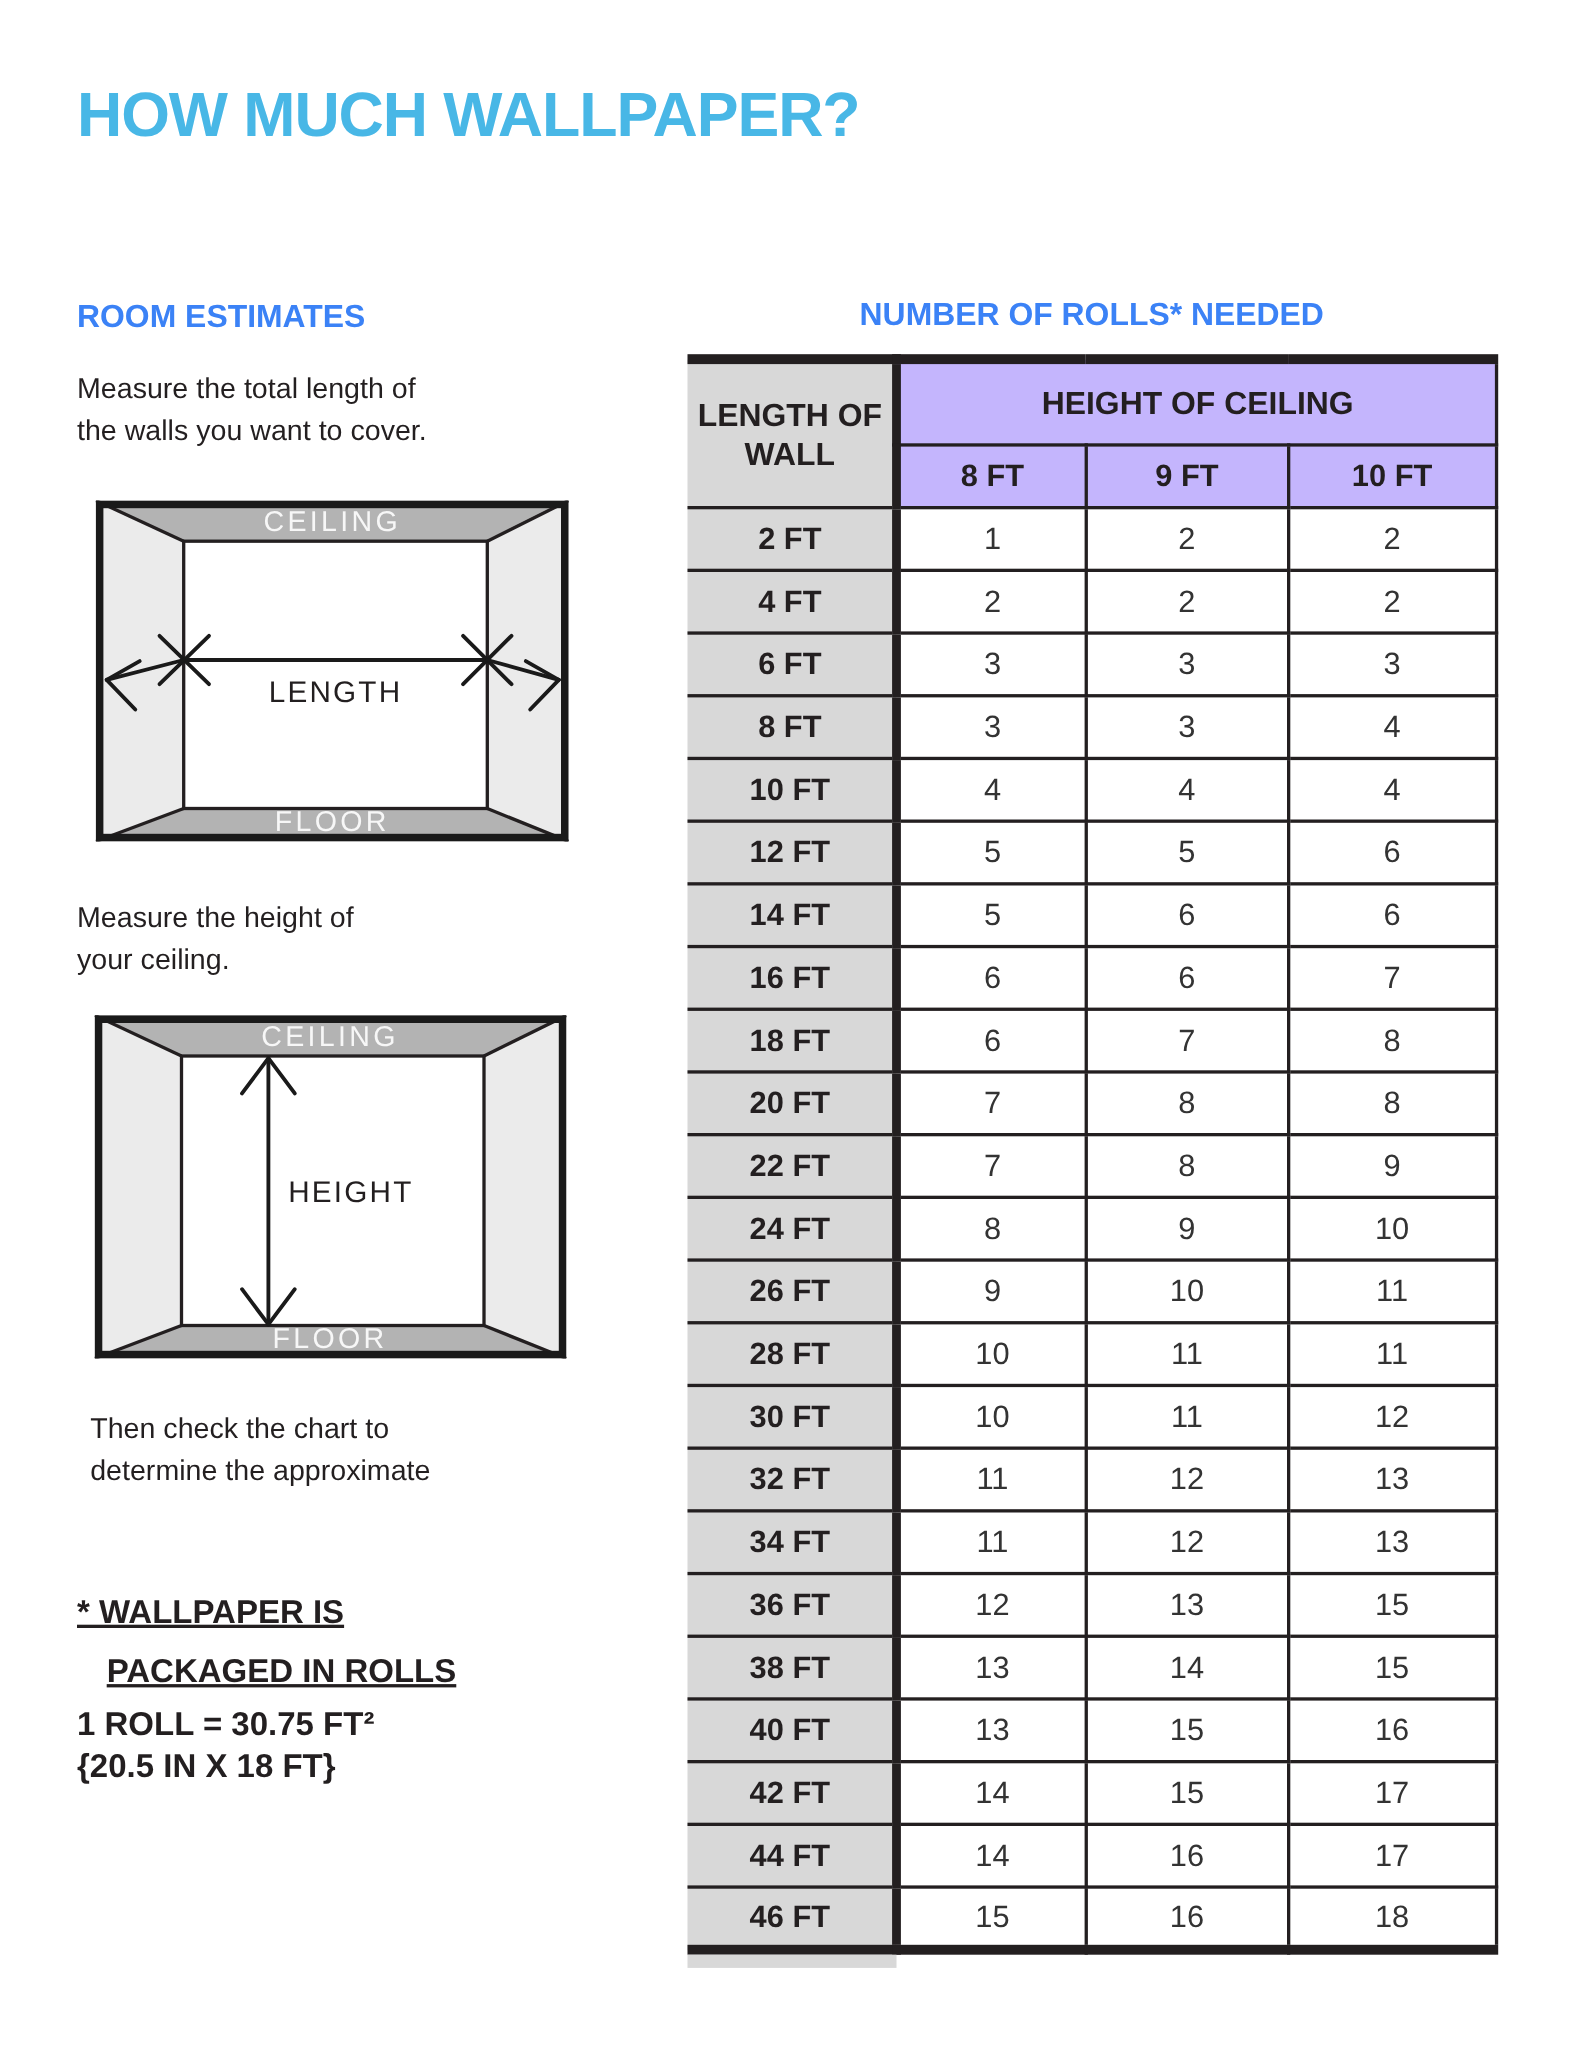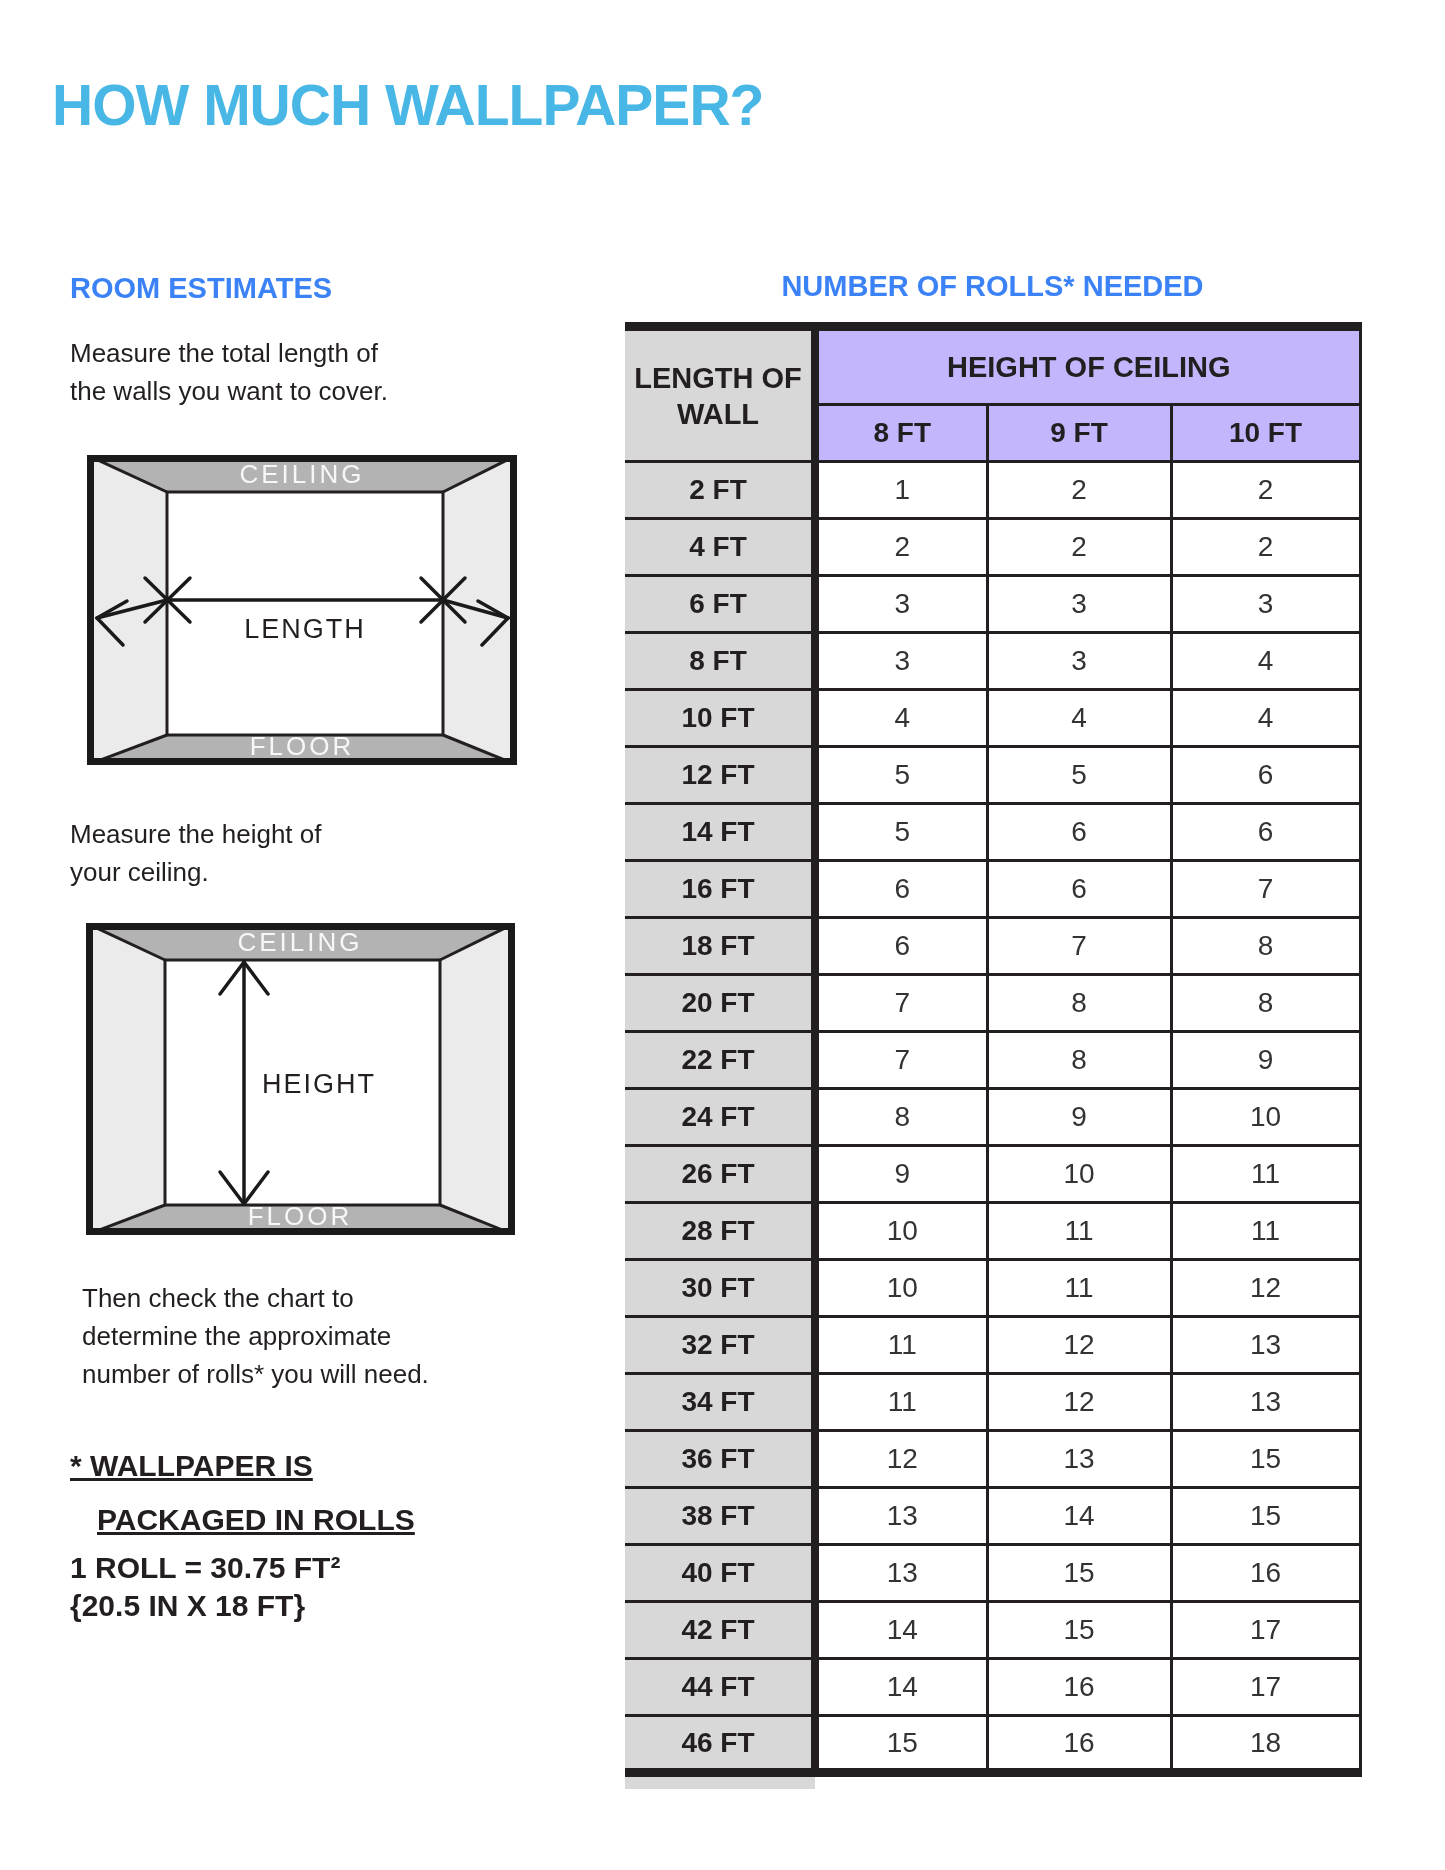--- a/index.html
+++ b/index.html
@@ -4,21 +4,21 @@
 <style>
   html,body{margin:0;padding:0;}
   body{
     width:1445px;height:1870px;position:relative;background:#ffffff;
     font-family:"Liberation Sans", sans-serif;color:#231f20;overflow:hidden;
   }
   .abs{position:absolute;}
 
   
   #page-title{
-    left:52px;top:72px;margin:0;font-size:57px;font-weight:bold;
+    left:70px;top:72px;margin:0;font-size:57px;font-weight:bold;
     letter-spacing:-1px;color:#48b7e6;white-space:nowrap;
   }
   .sect-head{font-size:29px;font-weight:bold;color:#3b82f6;white-space:nowrap;}
   #room-head{left:70px;top:272px;}
   #rolls-head{left:625px;top:270px;width:735px;text-align:center;}
 
   
   .para{font-size:26px;line-height:38px;color:#231f20;}
   .para span{display:block;}
   #p1{left:70px;top:334px;}
@@ -130,21 +130,20 @@
     </g>
     <text x="214" y="28" text-anchor="middle" class="wall-label">CEILING</text>
     <text x="214" y="302" text-anchor="middle" class="wall-label">FLOOR</text>
     <text x="176" y="170" text-anchor="start" class="dim-label">HEIGHT</text>
   </svg>
 </div>
 
 <div id="p3" class="abs para">
   <span>Then check the chart to</span>
   <span>determine the approximate</span>
-  <span>number of rolls* you will need.</span>
 </div>
 
 <div id="footnote" class="abs note">
   <span>* WALLPAPER IS</span>
   <span class="l2">PACKAGED IN ROLLS</span>
 </div>
 
 <div id="rollinfo" class="abs note">
   <span>1 ROLL = 30.75 FT²</span>
   <span>{20.5 IN X 18 FT}</span>

